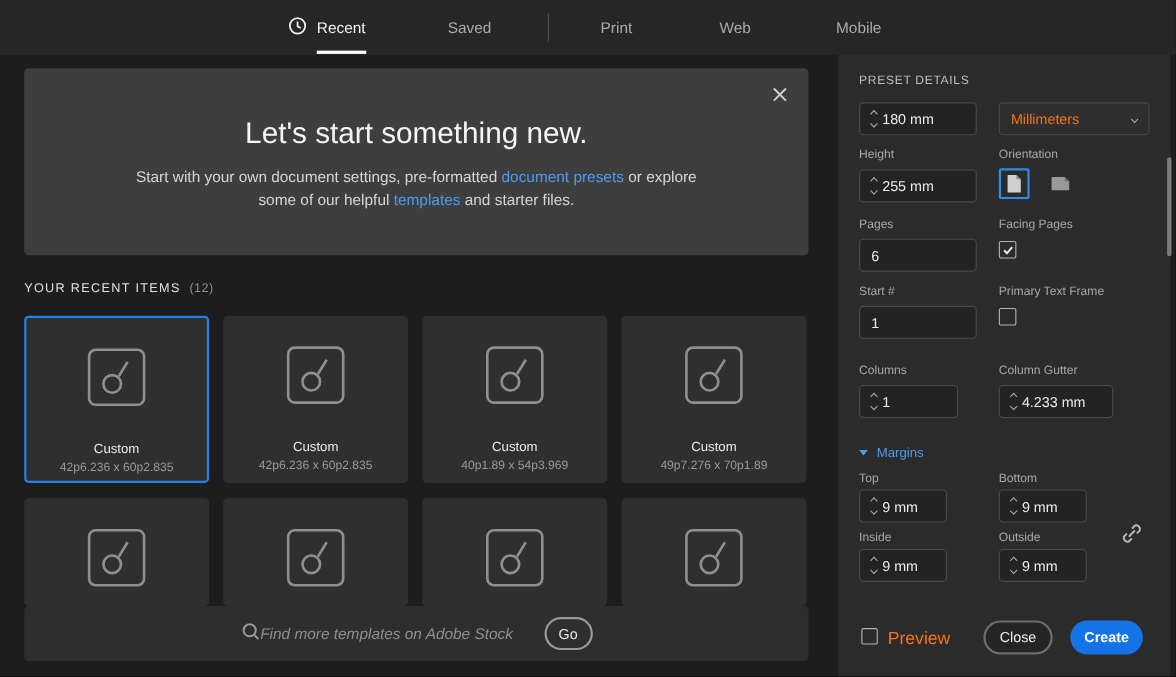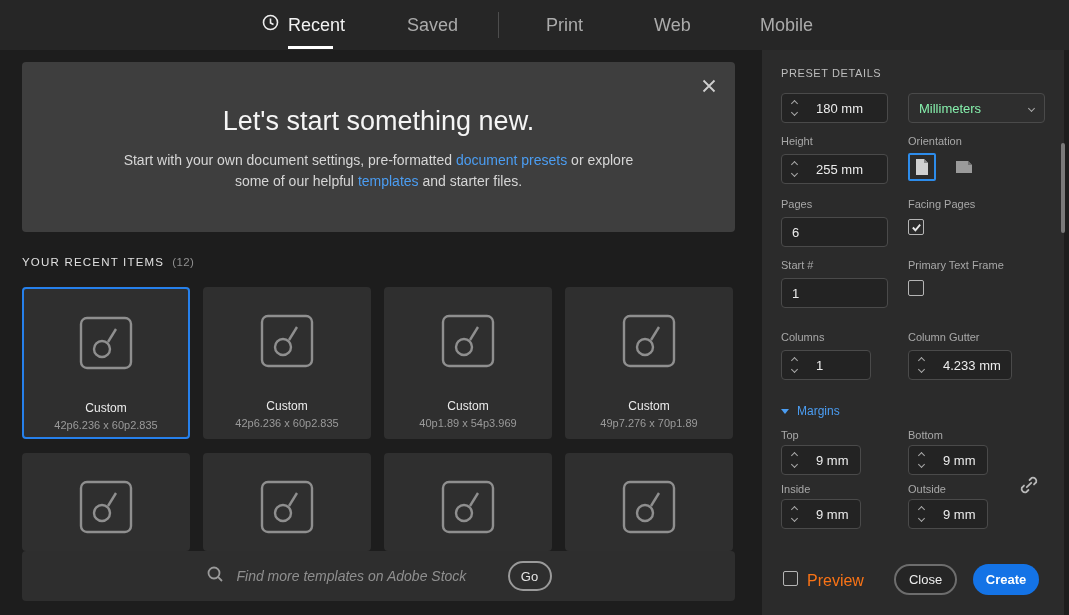--- a/index.html
+++ b/index.html
@@ -3,21 +3,21 @@
 <meta charset="utf-8">
 <style>
   * { margin:0; padding:0; box-sizing:border-box; }
   html,body { background:#000; }
   body { font-family:"Liberation Sans","DejaVu Sans",sans-serif; }
   .page { position:relative; width:1069px; height:615px; background:#1d1d1d; overflow:hidden; color:#e8e8e8; }
 
   
   .topbar { position:absolute; left:0; top:0; width:1069px; height:50px; background:#262626; }
   .tab { position:absolute; top:0; height:50px; display:flex; align-items:center; gap:9px;
-         font-size:18px; color:#ababab; cursor:pointer; background:none; border:none; font-family:inherit; }
+         font-size:14px; color:#ababab; cursor:pointer; background:none; border:none; font-family:inherit; }
   .tab.active { color:#f2f2f2; }
   .tab-underline { position:absolute; left:288px; top:46px; width:45px; height:2.5px; background:#ffffff; }
   .tab-sep { position:absolute; left:498px; top:12px; width:1px; height:26px; background:#4d4d4d; }
 
   
   .hero { position:absolute; left:22px; top:62px; width:713px; height:170px; background:#3e3e3e; border-radius:4px; }
   .hero-close { position:absolute; right:16px; top:14px; width:20px; height:20px; background:none; border:none;
                 cursor:pointer; display:flex; align-items:center; justify-content:center; }
   .hero-title { margin-top:44px; text-align:center; font-size:27px; font-weight:400; color:#f5f5f5; }
   .hero-body { margin:13px auto 0; width:530px; text-align:center; font-size:14px; line-height:21px; color:#d6d6d6; }
@@ -30,43 +30,43 @@
   .card.row1 { top:287px; height:152px; }
   .card.row2 { top:453px; height:98px; }
   .card.selected { border:2px solid #2680eb; }
   .card-icon { position:absolute; left:50%; transform:translateX(-50%); top:26px; }
   .card.row2 .card-icon { top:26px; }
   .card-name { position:absolute; top:112px; width:100%; text-align:center; font-size:12px; color:#ececec; }
   .card-dims { position:absolute; top:130px; width:100%; text-align:center; font-size:11px; color:#9a9a9a; }
 
   
   .searchbar { position:absolute; left:22px; top:551px; width:713px; height:50px; background:#2e2e2e; border-radius:4px;
-               display:flex; align-items:center; justify-content:center; gap:13px; }
+               display:flex; align-items:center; justify-content:center; }
   .search-input { width:258px; background:transparent; border:none; outline:none; font-style:italic;
                   font-size:14px; color:#d0d0d0; font-family:inherit; }
   .search-input::placeholder { color:#8f8f8f; }
   .go-btn { min-width:44px; height:30px; border-radius:15px; border:2px solid #9a9a9a; background:transparent;
             color:#e6e6e6; font-size:13px; cursor:pointer; font-family:inherit; }
 
   
   .panel { position:absolute; left:762px; top:50px; width:302px; height:565px; background:#2b2b2b; }
   .p-heading { position:absolute; left:19px; top:17px; font-size:11px; letter-spacing:0.6px; color:#bdbdbd; }
   .p-label { position:absolute; font-size:11px; color:#a8a8a8; white-space:nowrap; }
 
   .field { position:absolute; height:30px; background:#232323; border:1px solid #4a4a4a; border-radius:4px;
-           display:flex; align-items:center;gap:14px; }
+           display:flex; align-items:center; }
   .field input { flex:1; min-width:0; background:transparent; border:none; outline:none; color:#ececec;
                  font-size:13px; font-family:inherit; }
   .field.plain input { padding-left:10px; }
   .arrows { width:20px; display:flex; flex-direction:column; align-items:center; gap:4px; padding-left:5px; cursor:pointer; }
   .chev { display:block; width:5px; height:5px; border-left:1.6px solid #a8a8a8; border-top:1.6px solid #a8a8a8; }
   .chev.up { transform:rotate(45deg); }
   .chev.down { transform:rotate(225deg); }
   .select { padding:0 10px; justify-content:space-between; cursor:pointer; background:#2e2e2e; }
-  .select-value { font-size:13px; color:#86efac; }
+  .select-value { font-size:13px; color:#f97316; }
 
   .orient { position:absolute; width:28px; height:28px; display:flex; align-items:center; justify-content:center;
             cursor:pointer; border-radius:2px; }
   .orient.selected { border:2px solid #2d8ceb; }
 
   .checkbox { position:absolute; width:16px; height:16px; border:1.6px solid #b5b5b5; border-radius:2px;
               display:flex; align-items:center; justify-content:center; cursor:pointer; background:transparent; }
 
   .margins-header { position:absolute; display:flex; align-items:center; gap:8px; color:#4b9df2; font-size:12px; cursor:pointer; }
   .tri-down { width:0; height:0; border-left:4.5px solid transparent; border-right:4.5px solid transparent;

